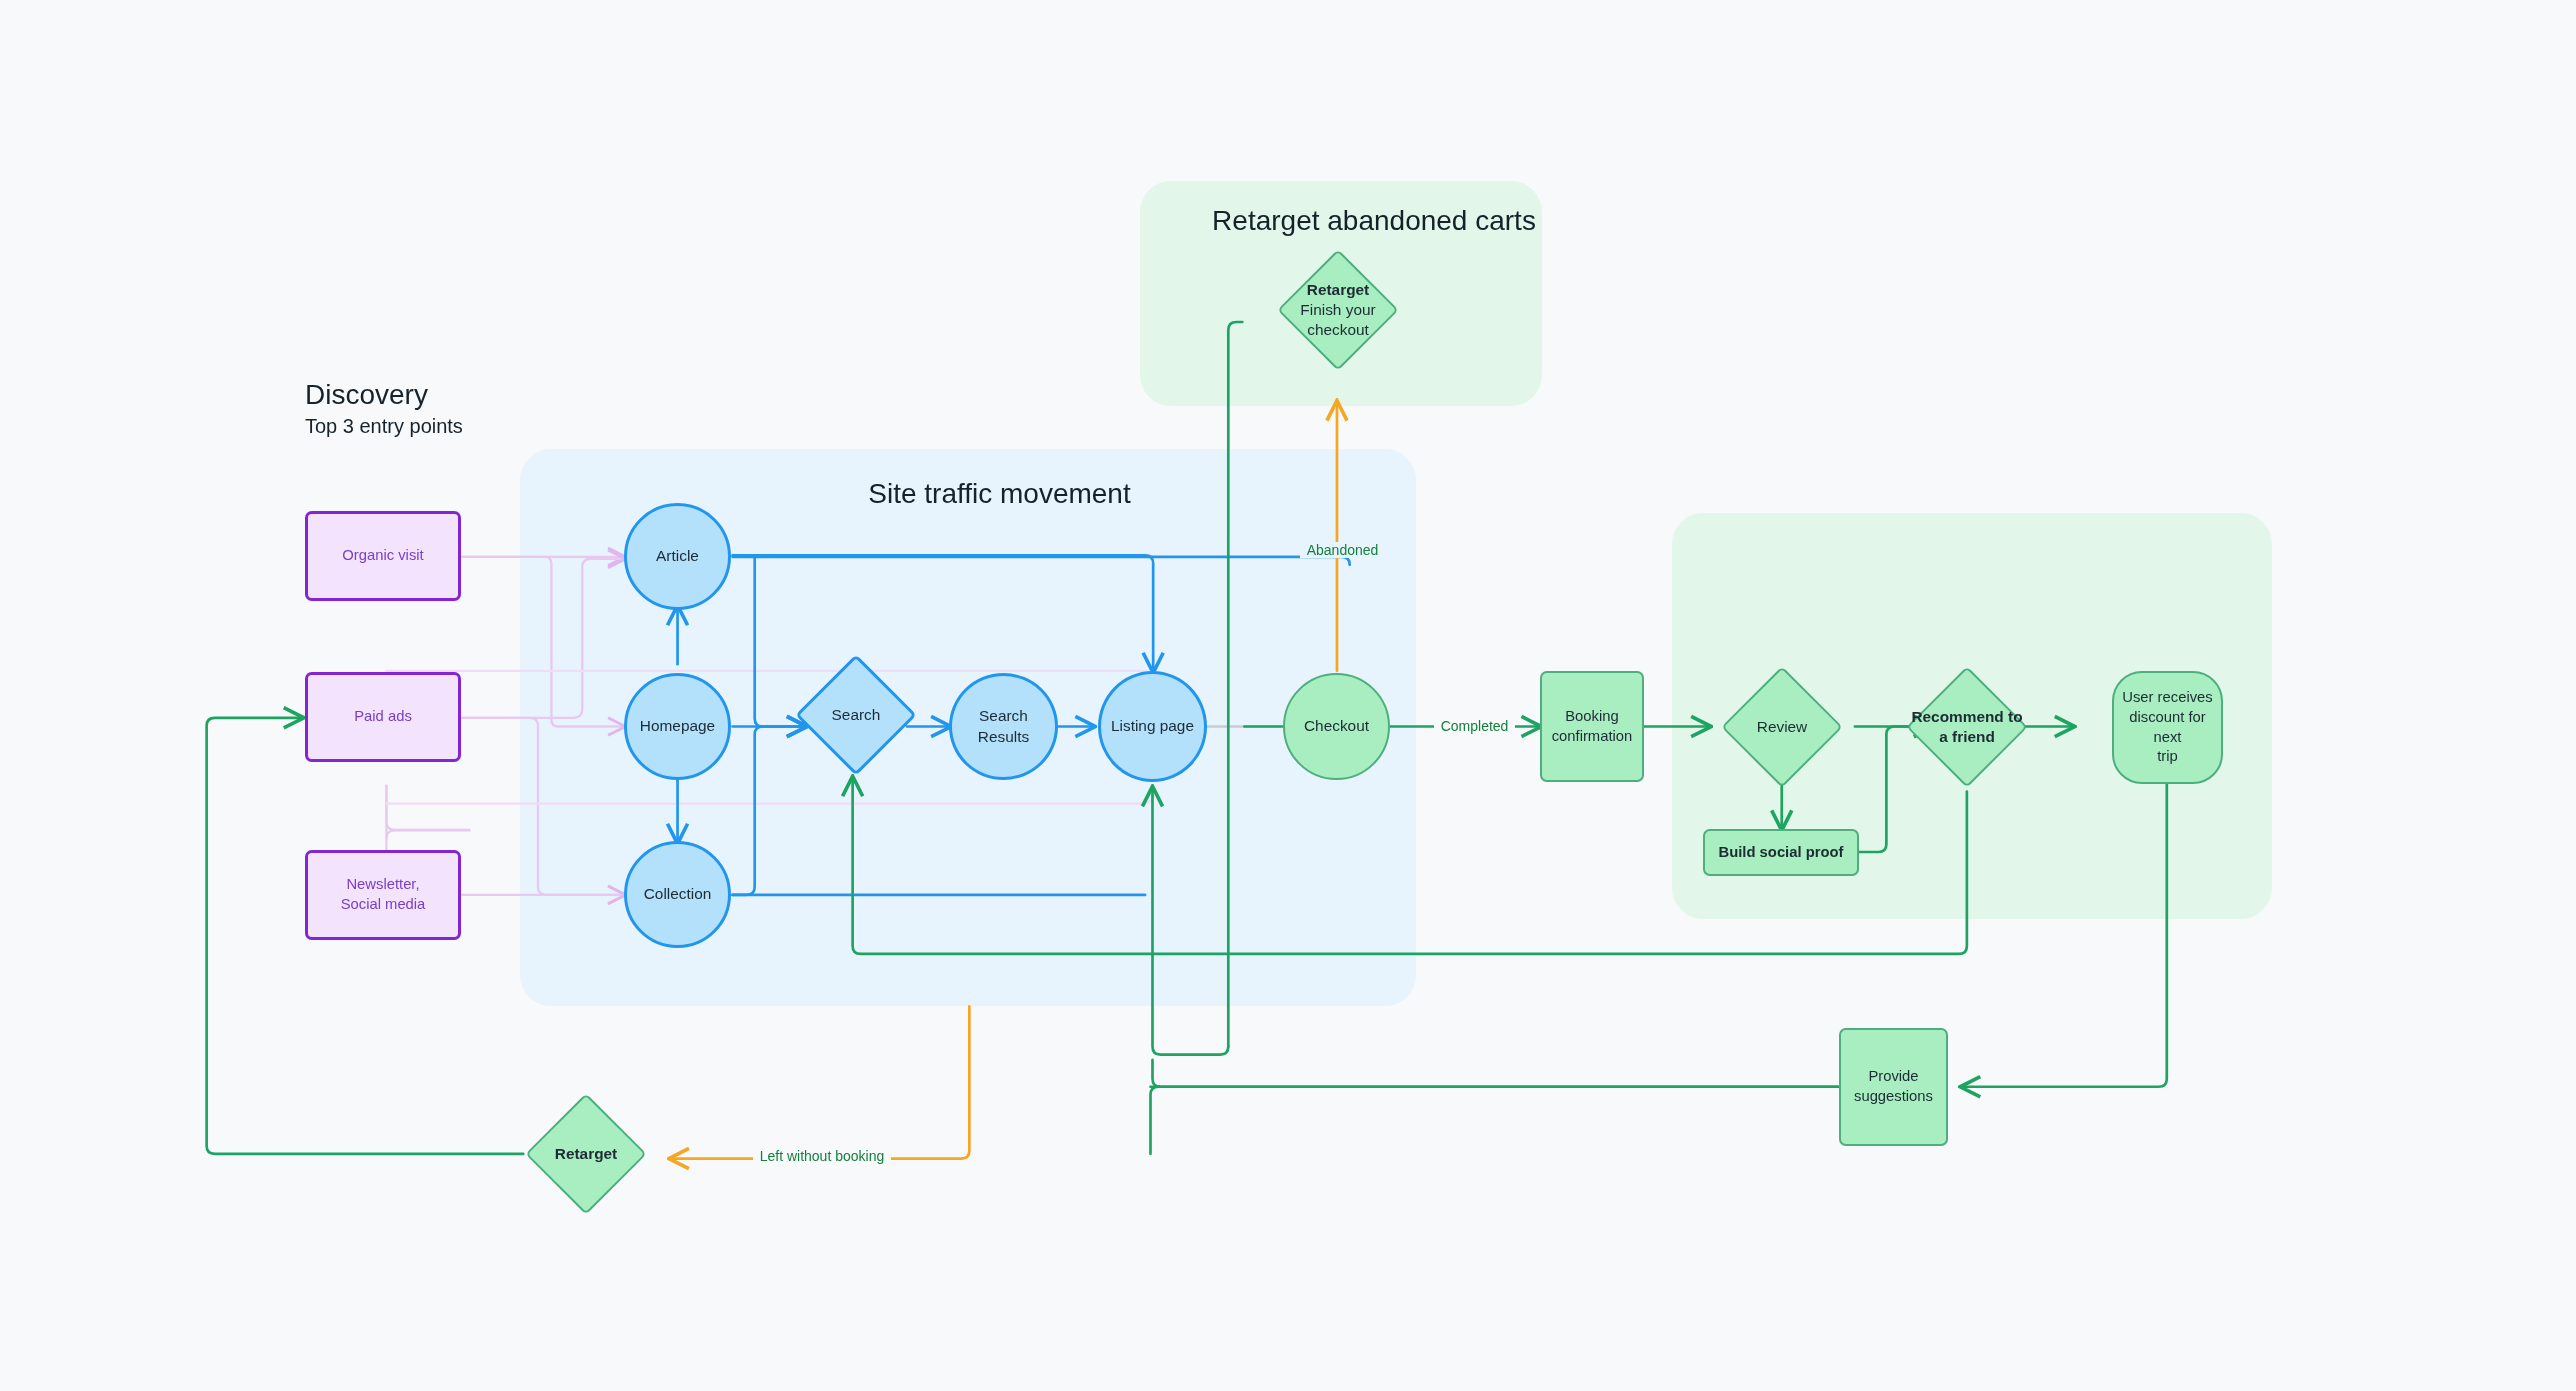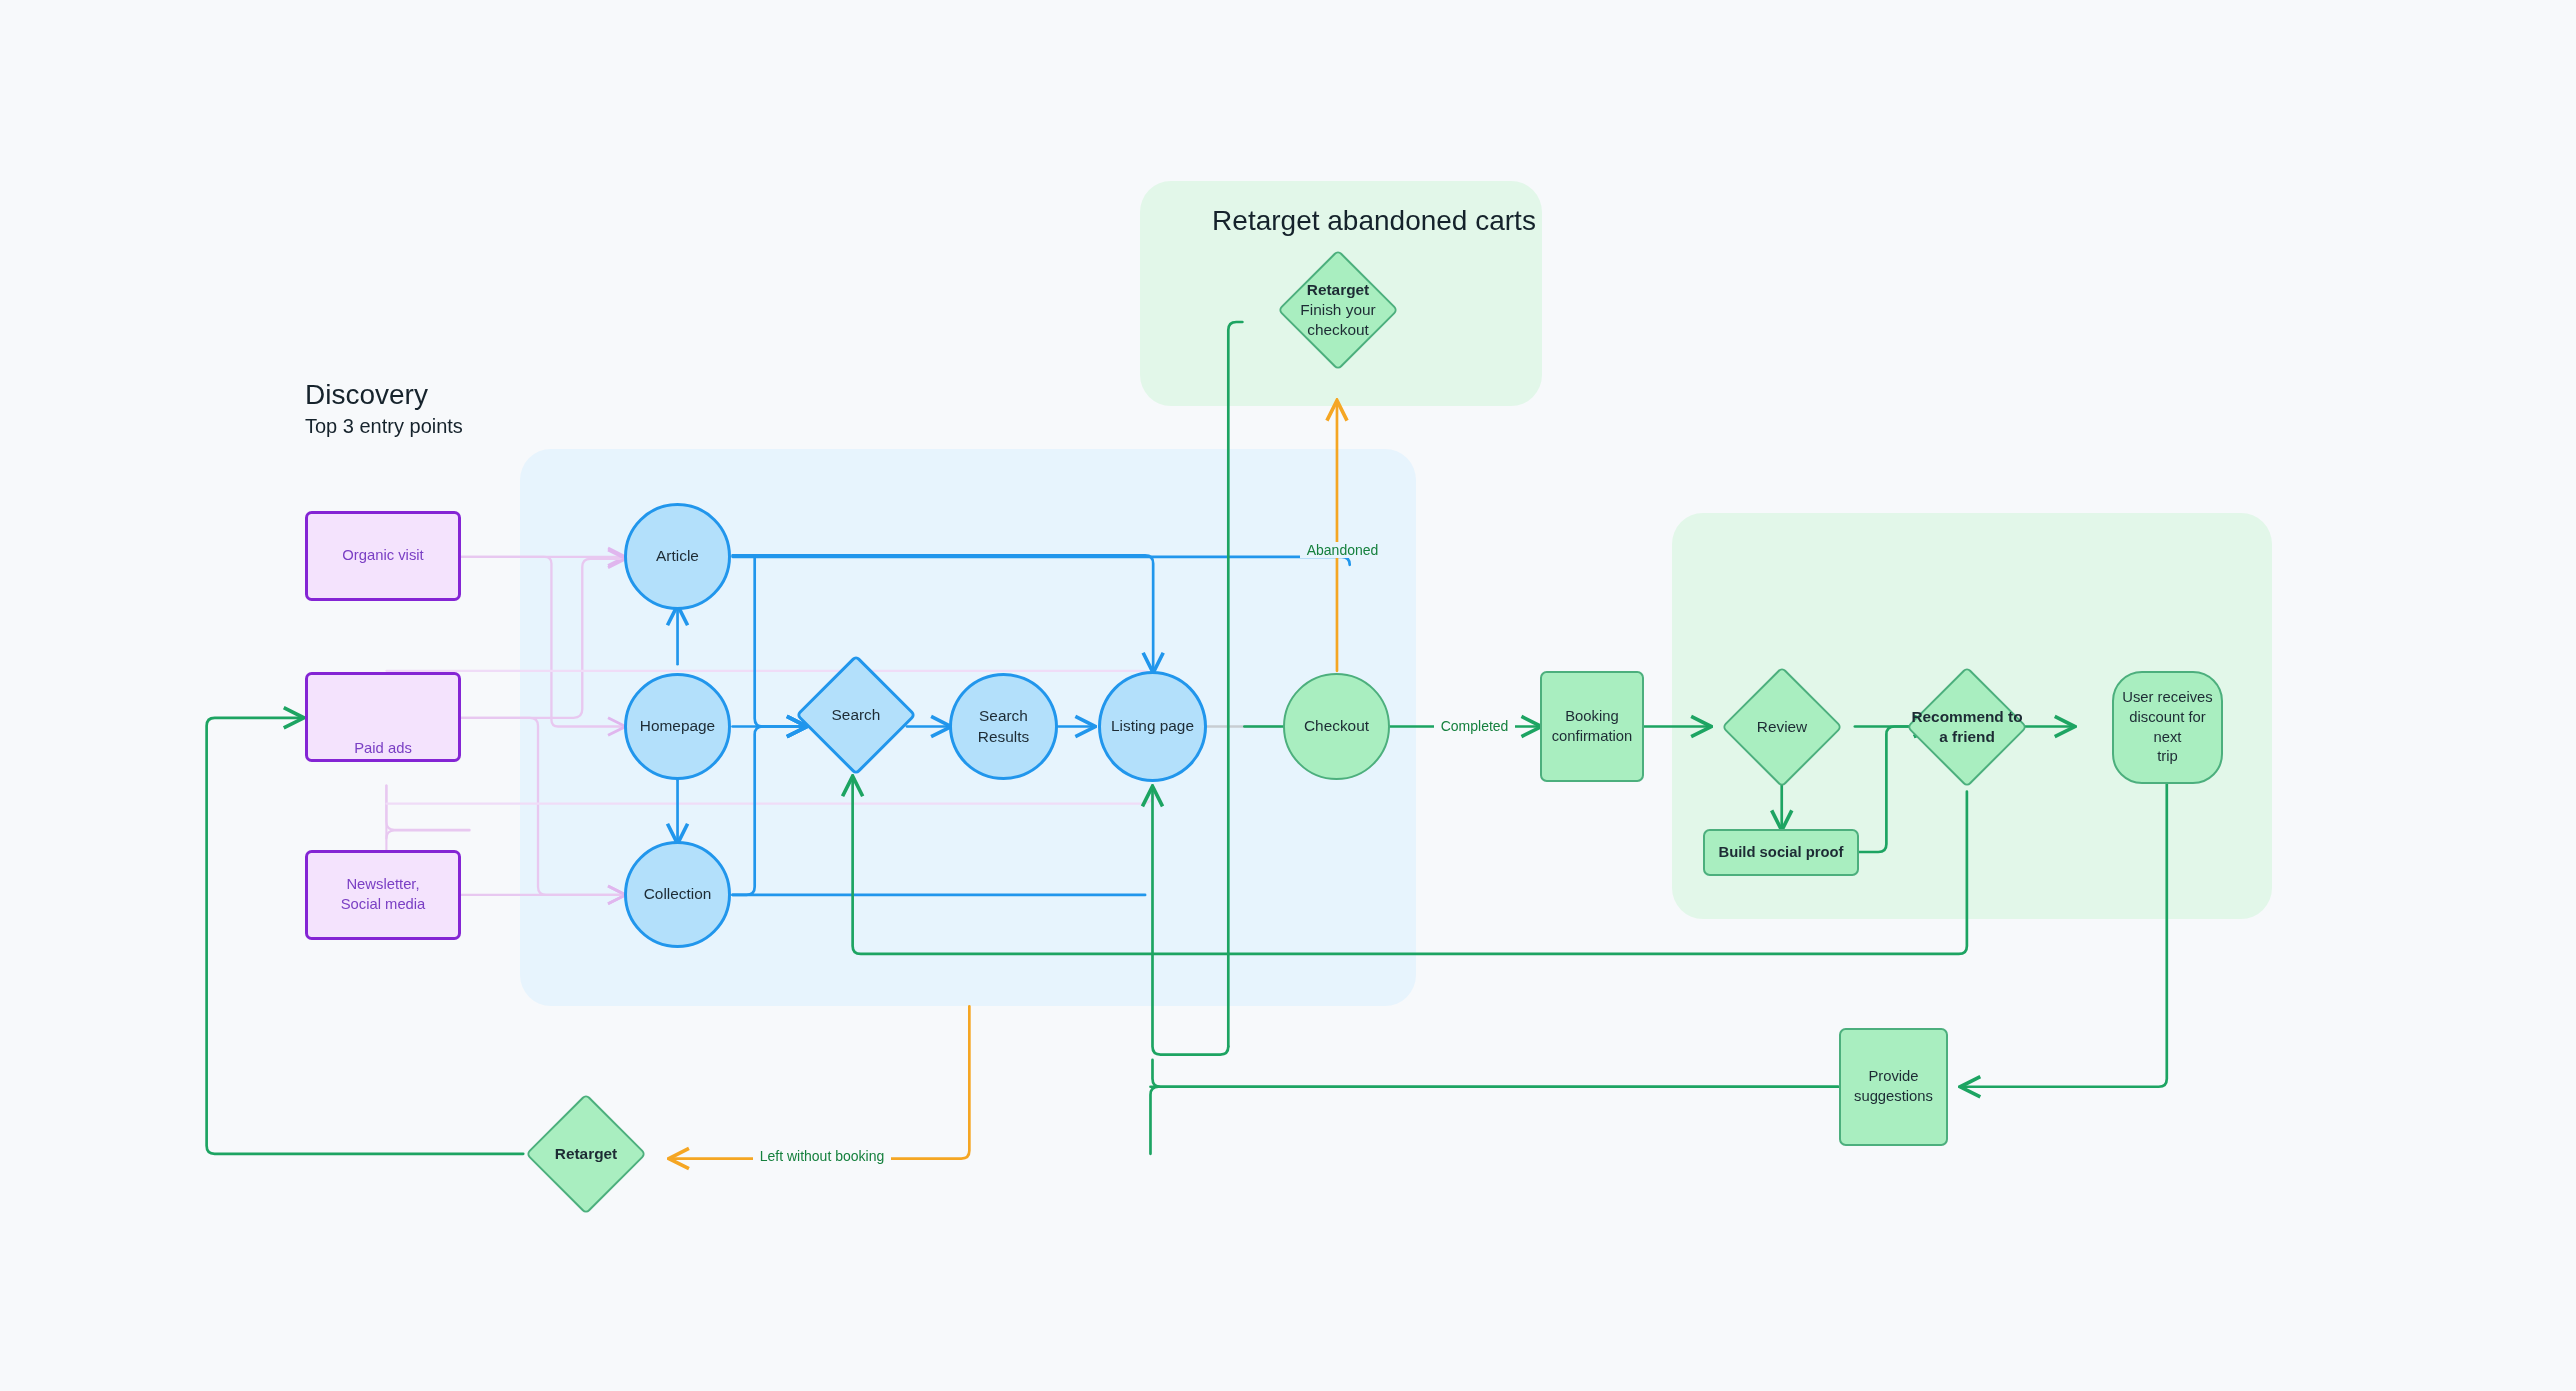--- a/index.html
+++ b/index.html
@@ -170,29 +170,30 @@
       <path d="M1445,1500 V1715 Q1445,1727 1433,1727 H1000" stroke="#f5a623" stroke-width="4" marker-end="url(#arr-orange)"></path>
 
     </g>
   </svg>
 
   <div class="sec-head" style="left:305px;top:379px;">
     <div class="t1">Discovery</div>
     <div class="t2">Top 3 entry points</div>
   </div>
 
+  <div class="panel-title" style="left:731px;top:478px;width:537px;">Site traffic movement</div>
 
   <div class="panel-title" style="left:1140px;top:205px;width:402px;padding-left:33px;">Retarget abandoned carts</div>
 
 
   <div class="node rect-purple" style="left:305px;top:511px;width:156px;height:90px;">
     <span>Organic visit</span>
   </div>
 
-  <div class="node rect-purple" style="left:305px;top:672px;width:156px;height:90px;align-items:flex-end;">
+  <div class="node rect-purple" style="left:305px;top:672px;width:156px;height:90px;">
     <span>Paid ads</span>
   </div>
 
   <div class="node rect-purple" style="left:305px;top:850px;width:156px;height:90px;flex-direction:column;">
     <span>Newsletter,</span>
     <span>Social media</span>
   </div>
 
   <div class="node circ-blue" style="left:624px;top:503px;width:107px;height:107px;">
     <span>Article</span>

